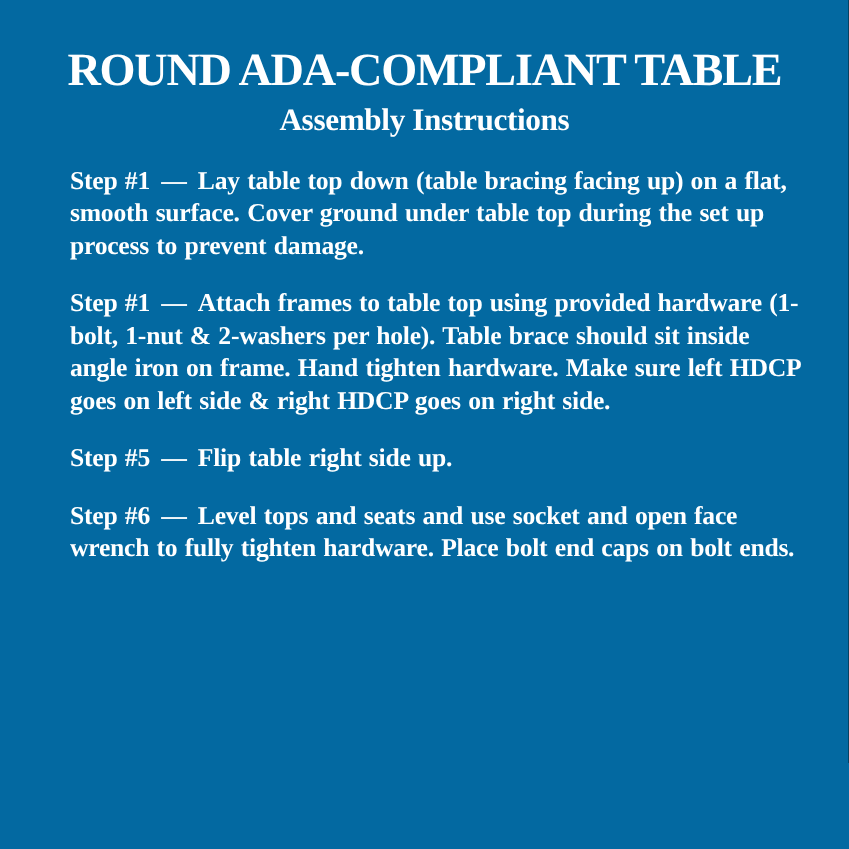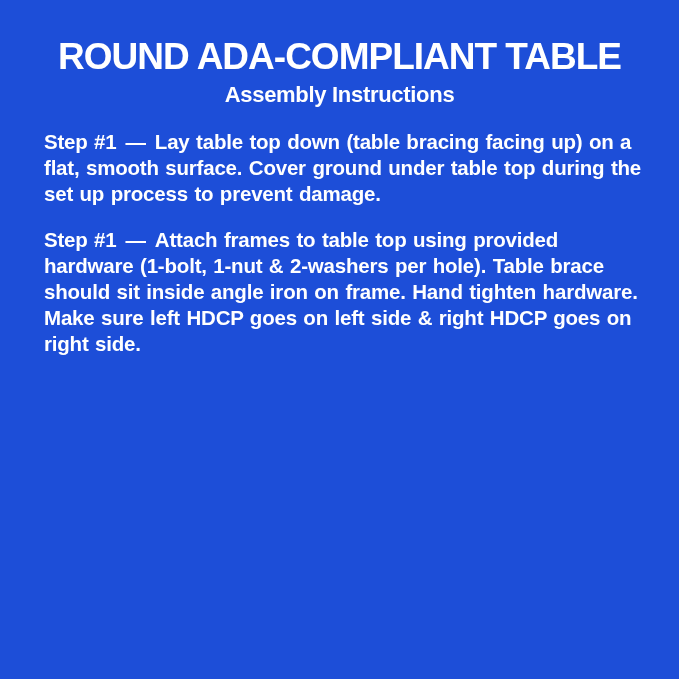--- a/index.html
+++ b/index.html
@@ -4,45 +4,45 @@
 <style>
   html, body {
     margin: 0;
     padding: 0;
     background: #0b0b0b;
   }
   .sheet {
     position: relative;
     width: 679px;
     height: 679px;
-    background: #1d4ed8;
+    background: #0369a1;
     color: #ffffff;
-    font-family: Liberation Sans, sans-serif;
+    font-family: Liberation Serif, serif;
     font-weight: 700;
     box-sizing: border-box;
     overflow: hidden;
   }
   .header {
     text-align: center;
     padding-top: 36px;
   }
   .title {
     font-size: 37px;
     line-height: 1.15;
     letter-spacing: -1px;
     margin: 0;
   }
   .subtitle {
-    font-size: 22px;
+    font-size: 25px;
     line-height: 1.1;
     margin: 4px 0 0 0;
     letter-spacing: -0.3px;
   }
   .steps {
-    padding: 22px 36px 0 44px;
+    padding: 22px 36px 0 56px;
   }
   .step {
     font-size: 20.5px;
     line-height: 26px;
     letter-spacing: -0.2px;
     margin: 0 0 20px 0;
     word-spacing: 1px;
   }
   .step-sep {
     display: inline-block;
@@ -58,15 +58,17 @@
     <h2 class="subtitle">Assembly Instructions</h2>
   </div>
 
   <div class="steps">
     <p class="step"><span>Step #1</span><span class="step-sep">—</span><span>Lay table top down (table bracing facing up) on a flat, smooth surface. Cover ground under table top during the set up process to prevent damage.</span></p>
 
     <p class="step"><span>Step #1</span><span class="step-sep">—</span><span>Attach frames to table top using provided hardware (1-bolt, 1-nut &amp; 2-washers per hole). Table brace should sit inside angle iron on frame. Hand tighten hardware. Make sure left HDCP goes on left side &amp; right HDCP goes on right side.</span></p>
 
 
 
+    <p class="step"><span>Step #5</span><span class="step-sep">—</span><span>Flip table right side up.</span></p>
 
+    <p class="step"><span>Step #6</span><span class="step-sep">—</span><span>Level tops and seats and use socket and open face wrench to fully tighten hardware. Place bolt end caps on bolt ends.</span></p>
   </div>
 </div>
 
 </body></html>

